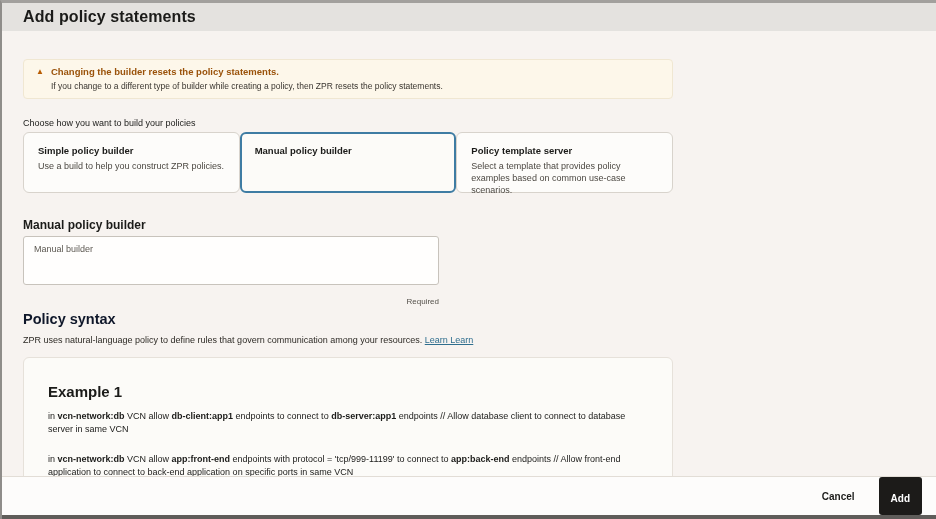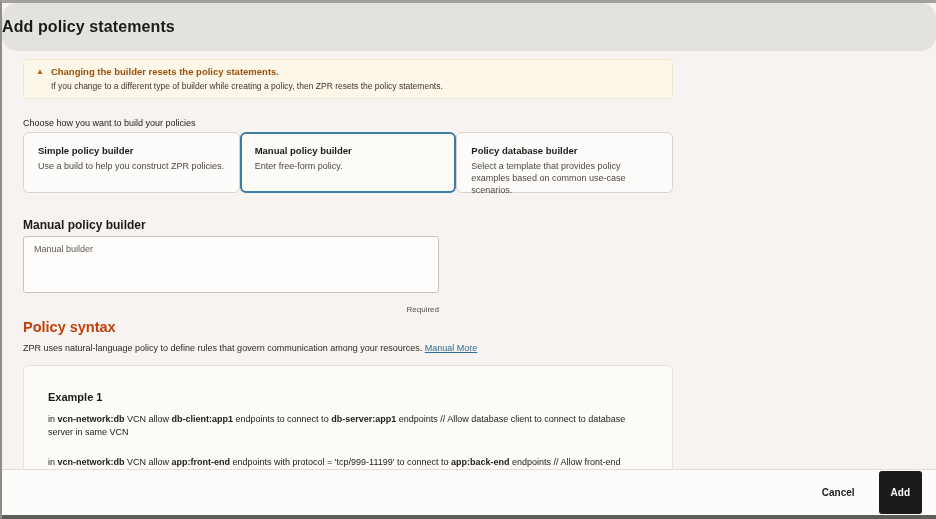--- a/index.html
+++ b/index.html
@@ -7,24 +7,24 @@
   .screen {
     position: relative;
     width: 936px; height: 519px;
     background: #f7f3f0;
     overflow: hidden;
     border-top: 3px solid #a2a09d;
     border-left: 2px solid #8f8d8a;
   }
   
   .titlebar {
-    height: 48px;
+    height: 28px;
     background: #e4e2df;
     display: flex; align-items: center;
-    border-radius: 15px;
+    padding-left: 21px;
   }
   .titlebar h1 { font-size: 16px; font-weight: bold; color: #1b1b19; letter-spacing: .1px; }
 
   
   .content {
     position: absolute; top: 41px; left: 0; right: 0; height: 436px;
     overflow: hidden;
     padding-left: 21px;
   }
 
@@ -58,55 +58,55 @@
   .card.selected { border: 2px solid #3e7ca3; background: #fcfbf8; padding: 11px 13px; }
   .card-title { font-size: 9.5px; font-weight: bold; color: #1b1b19; margin-bottom: 4px; }
   .card-desc { font-size: 9px; color: #4c4842; line-height: 1.35; }
 
   
   .manual-title { margin-top: 25px; font-size: 12px; font-weight: bold; color: #1b1b19; }
   .manual-instruction { margin-top: 10px; font-size: 9px; color: #2e2b26; }
   .policy-textarea {
     display: block;
     margin-top: 4px;
-    width: 416px; height: 57px;
+    width: 416px; height: 49px;
     background: #fffefd;
     border: 1px solid #c8c3bc;
     border-radius: 3px;
     padding: 7px 10px;
     font-family: "Liberation Sans", sans-serif;
     font-size: 9px; color: #5d5952;
     resize: none;
   }
   .required { width: 416px; text-align: right; font-size: 8px; color: #55514b; margin-top: 12px; }
 
   
-  .syntax-title { margin-top: 5px; font-size: 14.5px; font-weight: bold; color: #c2410c; }
+  .syntax-title { margin-top: 5px; font-size: 14.5px; font-weight: bold; color: #0f172a; }
   .syntax-desc { margin-top: 8px; font-size: 9px; color: #2e2b26; }
   .learn-more { color: #2f6e8e; text-decoration: underline; cursor: pointer; }
 
   .examples-panel {
     margin-top: 12px;
     width: 650px;
     background: #fcfbf8;
     border: 1px solid #e6e1da;
     border-radius: 6px;
     padding: 25px 24px;
   }
   .example { margin-bottom: 17px; }
-  .example-title { font-size: 11px; font-weight: bold; color: #1b1b19; margin-bottom: 10px; }
+  .example-title { font-size: 15px; font-weight: bold; color: #1b1b19; margin-bottom: 10px; }
   .example-text { font-size: 9px; color: #1b1b19; line-height: 1.45; }
   .example-text b { font-weight: bold; }
 
   
   .footer {
-    position: absolute; left: 0; right: 0; bottom: 4px; height: 46px;
+    position: absolute; left: 0; right: 0; bottom: 4px; height: 39px;
     background: #fdfcfb;
     border-top: 1px solid #e2ddd6;
-    display: flex; align-items: center; justify-content: flex-end;
+    display: flex; justify-content: flex-end;
     padding-right: 14px;
   }
   .btn { font-family: "Liberation Sans", sans-serif; cursor: pointer; }
   .btn.cancel {
     background: transparent; border: none;
     font-size: 10px; color: #1b1b19; font-weight: bold;
     margin-right: 24px;
   }
   .btn.add {
     background: #1c1b19; color: #ffffff;
@@ -140,34 +140,33 @@
 
     <div class="choose-label">Choose how you want to build your policies</div>
 
     <div class="cards">
       <div class="card">
         <div class="card-title">Simple policy builder</div>
         <div class="card-desc">Use a build to help you construct ZPR policies.</div>
       </div>
       <div class="card selected">
         <div class="card-title">Manual policy builder</div>
-        <div class="card-desc">Enter free-form policy.</div>
       </div>
       <div class="card">
-        <div class="card-title">Policy database builder</div>
+        <div class="card-title">Policy template server</div>
         <div class="card-desc">Select a template that provides policy examples based on common use-case scenarios.</div>
       </div>
     </div>
 
     <h2 class="manual-title">Manual policy builder</h2>
     <textarea class="policy-textarea" spellcheck="false" style="">Manual builder</textarea>
     <div class="required">Required</div>
 
     <h2 class="syntax-title">Policy syntax</h2>
-    <div class="syntax-desc"><span>ZPR uses natural-language policy to define rules that govern communication among your resources.</span> <a class="learn-more">Manual More</a></div>
+    <div class="syntax-desc"><span>ZPR uses natural-language policy to define rules that govern communication among your resources.</span> <a class="learn-more">Learn Learn</a></div>
 
     <div class="examples-panel">
       <div class="example">
         <div class="example-title">Example 1</div>
         <div class="example-text"><span>in </span><b>vcn-network:db</b><span> VCN allow </span><b>db-client:app1</b><span> endpoints to connect to </span><b>db-server:app1</b><span> endpoints // Allow database client to connect to database server in same VCN</span></div>
       </div>
       <div class="example">
         <div class="example-text"><span>in </span><b>vcn-network:db</b><span> VCN allow </span><b>app:front-end</b><span> endpoints with protocol = 'tcp/999-11199' to connect to </span><b>app:back-end</b><span> endpoints // Allow front-end application to connect to back-end application on specific ports in same VCN</span></div>
       </div>
 

